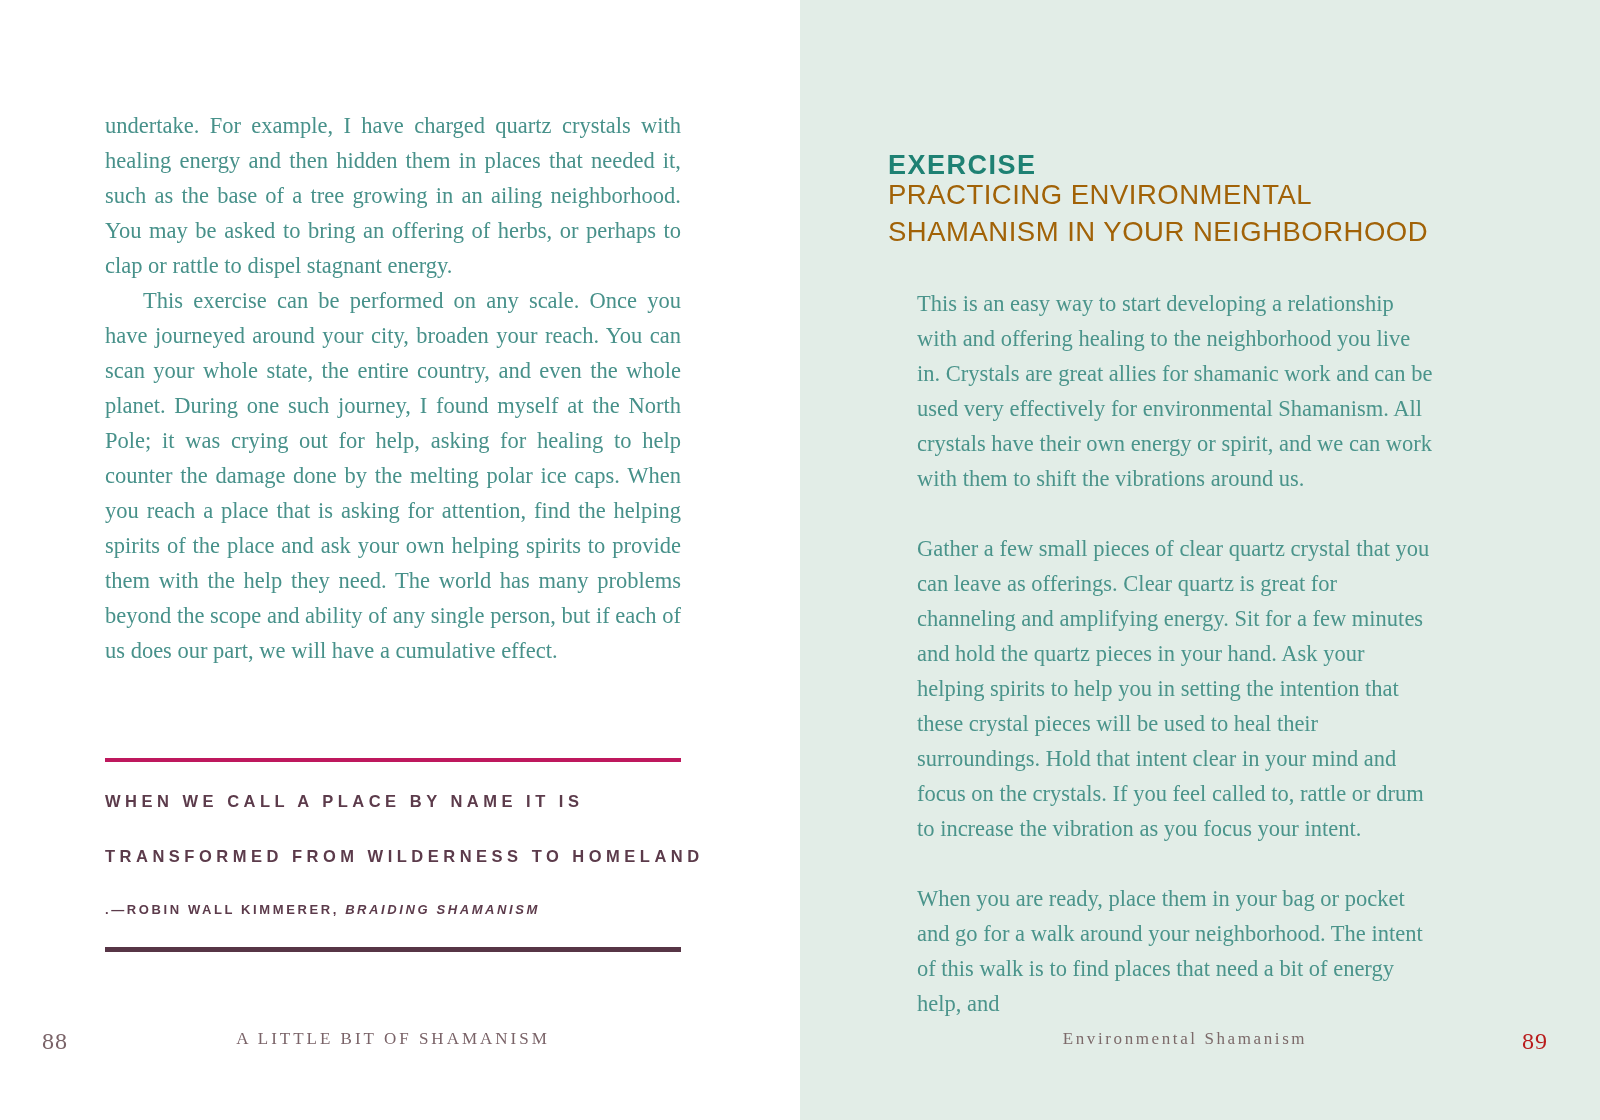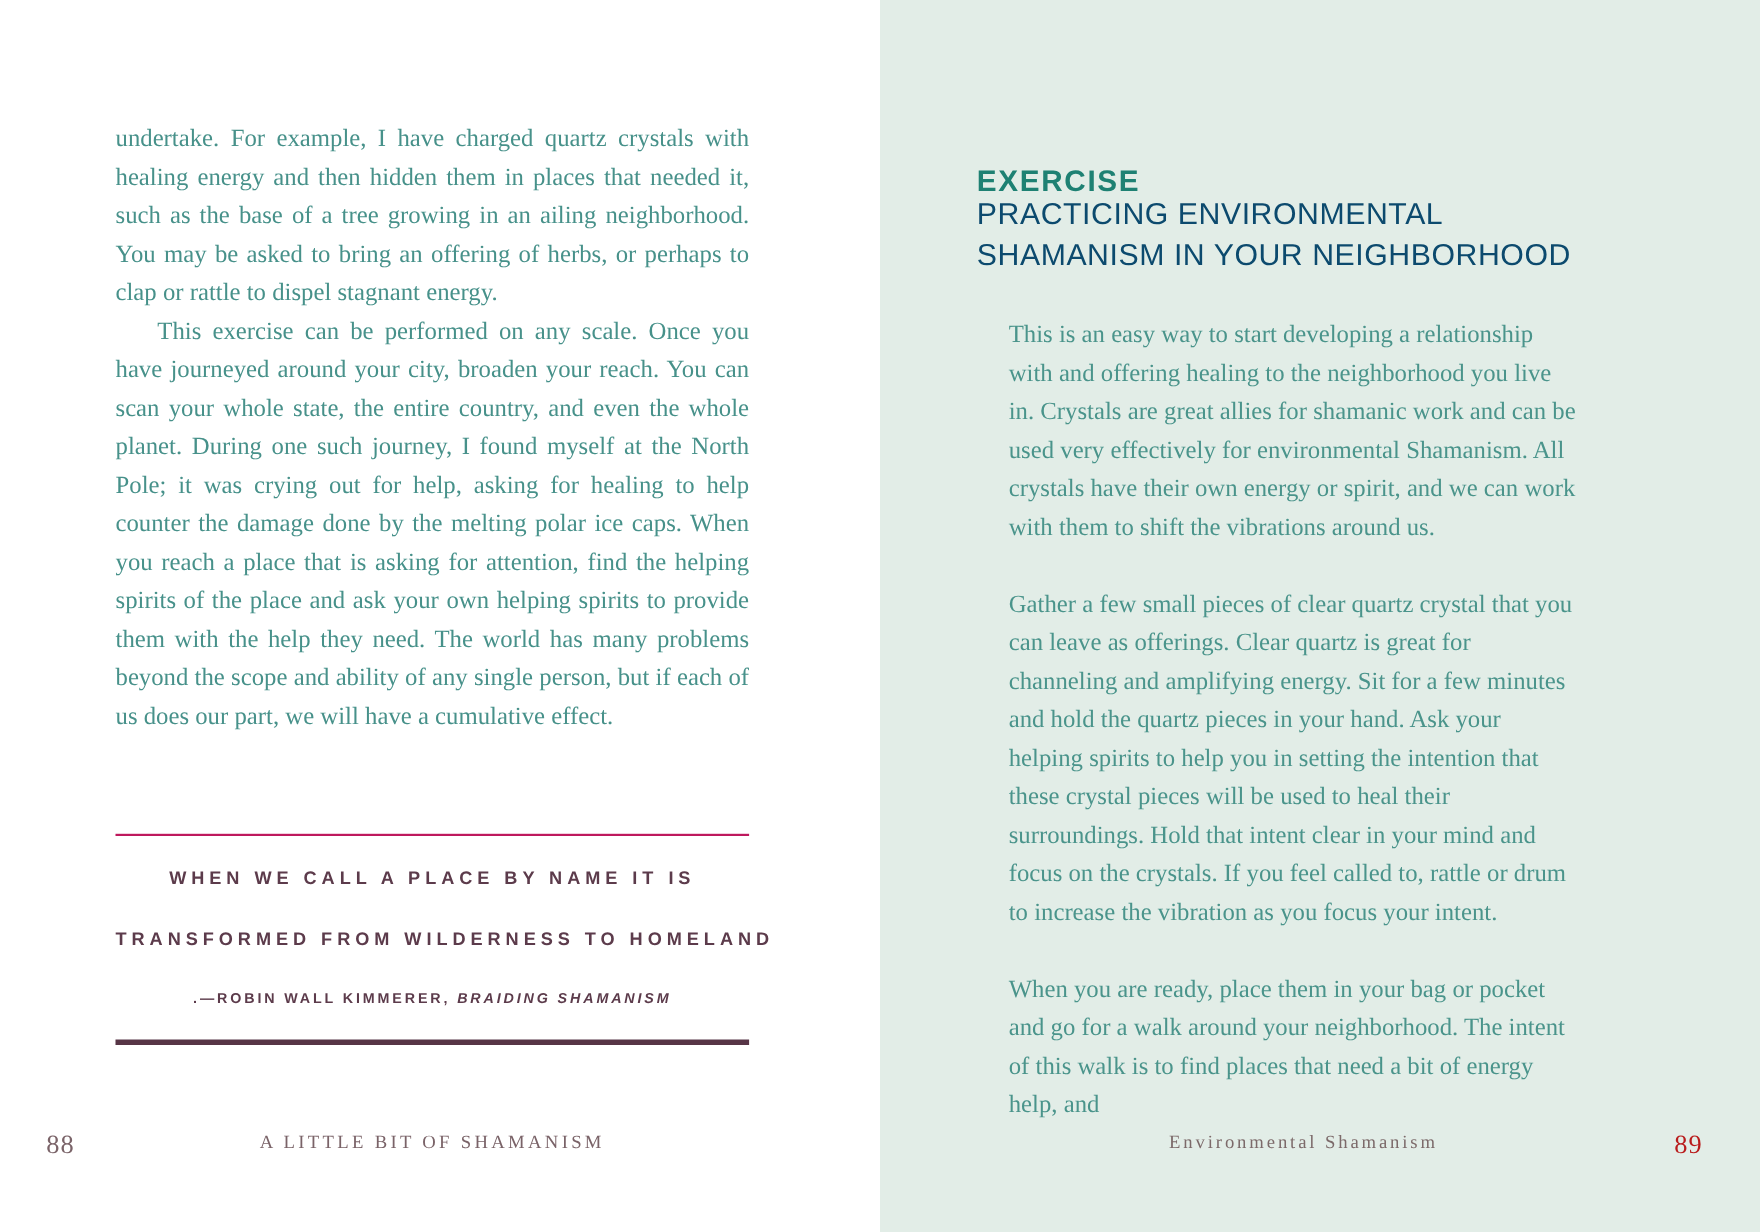--- a/index.html
+++ b/index.html
@@ -31,24 +31,23 @@
     line-height: 35px;
     text-align: justify;
   }
   .left-body p { margin: 0; }
   .p-indent { text-indent: 38px; }
 
   .pullquote {
     position: absolute;
     left: 105px; top: 758px; width: 576px;
     box-sizing: border-box;
-    border-top: 2px solid #be185d;
+    border-top: 4px solid #be185d;
     border-bottom: 5px solid #573546;
     padding: 30px 0 30px 0;
-    text-align: center;
     color: #5c3b4b;
     font-family: "Liberation Sans", sans-serif;
   }
   .pq-line {
     font-size: 16.5px;
     font-weight: 600;
     letter-spacing: 4.5px;
     margin-bottom: 36px;
     white-space: nowrap;
   }
@@ -94,21 +93,21 @@
     margin-top: 42px;
   }
   .exercise-title {
     position: absolute;
     left: 88px; top: 176px; width: 600px;
     font-family: "Liberation Sans", sans-serif;
     font-weight: 500;
     font-size: 27.5px;
     line-height: 37px;
     letter-spacing: 0.5px;
-    color: #0c4a6e;
+    color: #a16207;
   }
   .right-body {
     position: absolute;
     left: 117px; top: 286px; width: 516px;
     color: #4a948b;
     font-size: 22.5px;
     line-height: 35px;
     text-align: left;
   }
   .right-body p { margin: 0 0 35px 0; }

